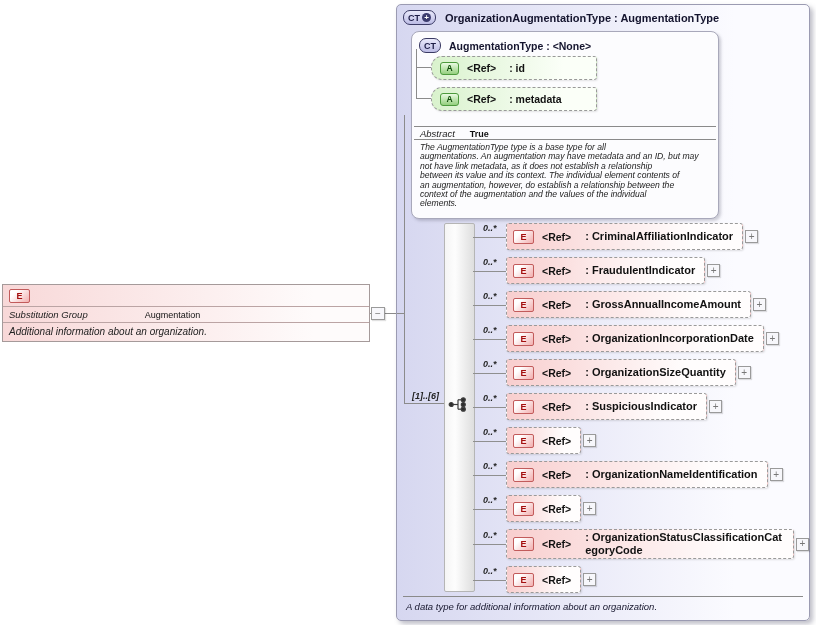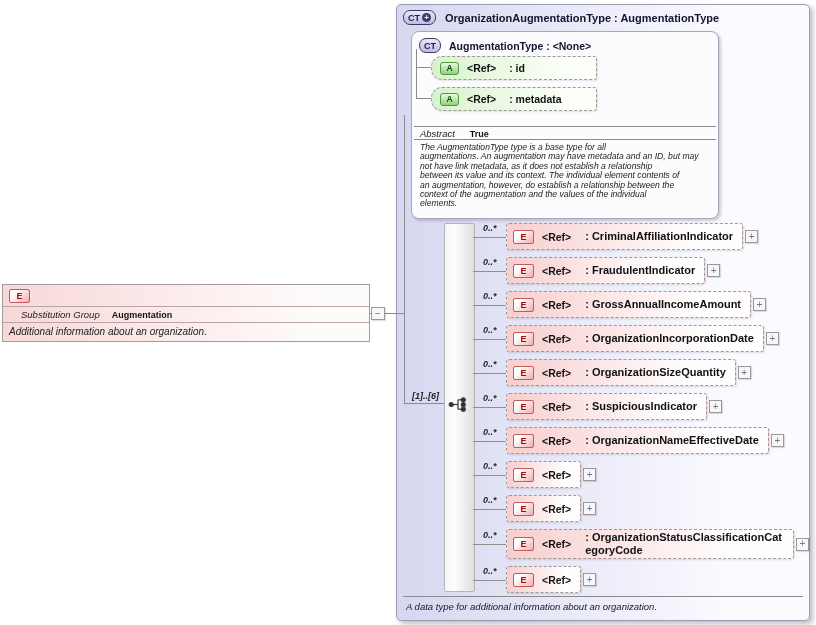--- a/index.html
+++ b/index.html
@@ -8,23 +8,23 @@
   .hline,.vline{position:absolute;background:#8b8b8b;}
   .hline{height:1px;}
   .vline{width:1px;}
 
   
   .left-el{position:absolute;left:2px;top:284px;width:366px;height:56px;
            border:1px solid #a59a9a;background:linear-gradient(to right,#f8d8d8,#fefbfb 85%);}
   .le-title-row{display:flex;align-items:center;gap:9px;padding:4px 6px 3px 6px;
                 border-bottom:1px solid #bba4a4;}
   .le-title{font-weight:bold;font-size:10.5px;color:#1a1a1a;white-space:nowrap;}
-  .le-sub-row{display:flex;align-items:baseline;padding:2px 18px;border-bottom:1px solid #bba4a4;}
+  .le-sub-row{display:flex;align-items:baseline;padding:2px 6px;border-bottom:1px solid #bba4a4;gap:45px;}
   .le-sub-label{font-style:italic;font-size:9.5px;color:#222;}
-  .le-sub-value{font-weight:bold;font-size:9px;color:#111;margin-left:12px;}
+  .le-sub-value{font-weight:normal;font-size:9px;color:#111;margin-left:12px;}
   .le-desc{padding:3px 6px;font-style:italic;font-size:10px;color:#222;}
 
   .e-badge{display:inline-flex;align-items:center;justify-content:center;flex:none;
            width:19px;height:12px;border:1px solid #c25b5b;border-radius:2px;
            background:linear-gradient(135deg,#ffffff 25%,#f2aeae);
            color:#a40f0f;font-weight:bold;font-size:9px;}
 
   
   .sq-btn{display:flex;align-items:center;justify-content:center;width:11px;height:11px;
           border:1px solid #9a9a9a;background:#f7f7fb;color:#777;
@@ -264,32 +264,32 @@
     <span class="sq-btn">
       <span>+</span>
     </span>
   </div>
 
   <div class="el-row">
     <span class="card">0..*</span>
     <div class="el-box">
       <span class="e-badge">E</span>
       <span class="ref">&lt;Ref&gt;</span>
-      <span class="el-name">: OrganizationNameEffectiveDate</span>
-    </div>
-    <span class="sq-btn">
-      <span>+</span>
-    </span>
-  </div>
-
-  <div class="el-row">
-    <span class="card">0..*</span>
-    <div class="el-box">
-      <span class="e-badge">E</span>
-      <span class="ref">&lt;Ref&gt;</span>
+    </div>
+    <span class="sq-btn">
+      <span>+</span>
+    </span>
+  </div>
+
+  <div class="el-row">
+    <span class="card">0..*</span>
+    <div class="el-box">
+      <span class="e-badge">E</span>
+      <span class="ref">&lt;Ref&gt;</span>
+      <span class="el-name">: OrganizationNameIdentification</span>
     </div>
     <span class="sq-btn">
       <span>+</span>
     </span>
   </div>
 
   <div class="el-row">
     <span class="card">0..*</span>
     <div class="el-box">
       <span class="e-badge">E</span>

